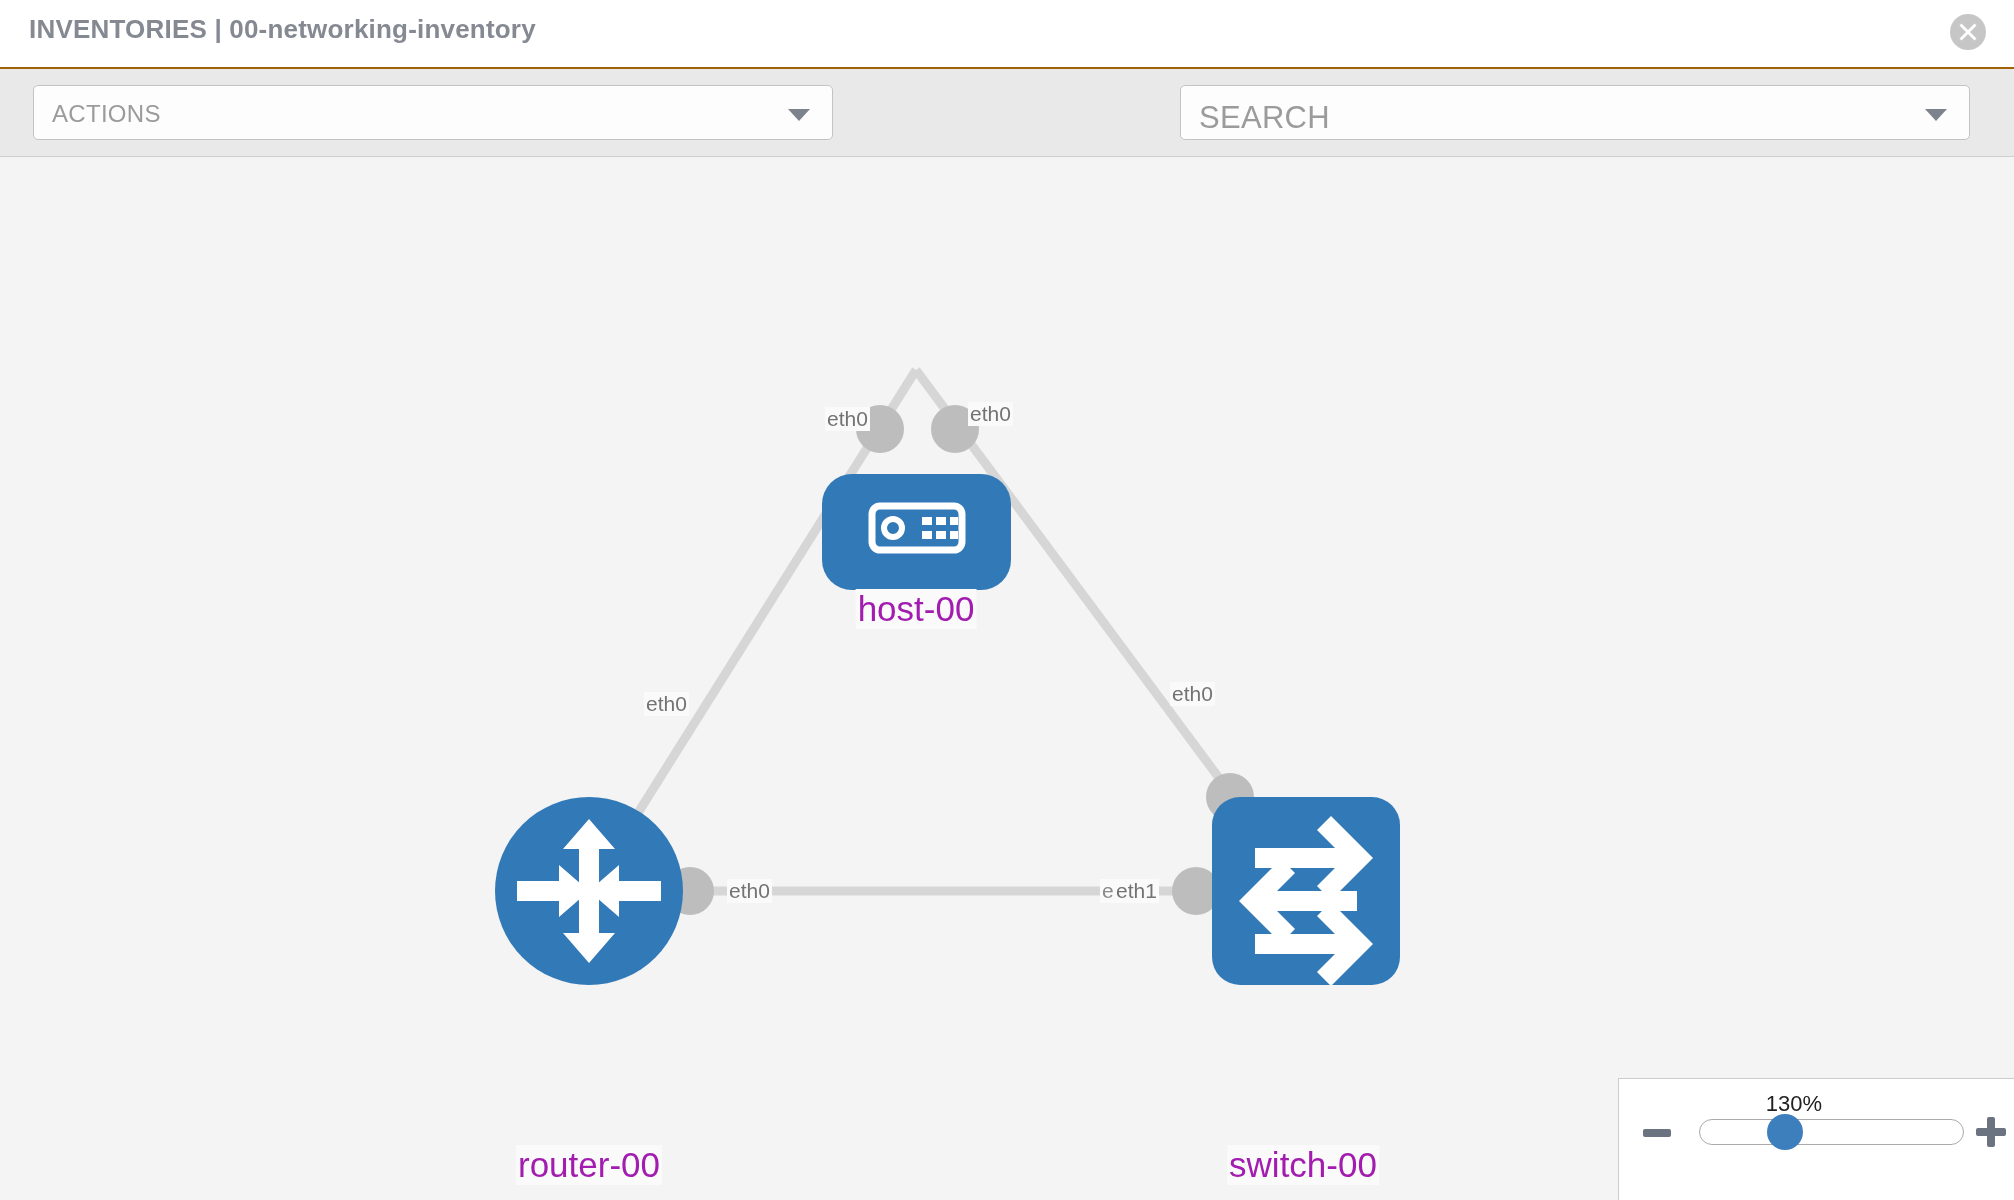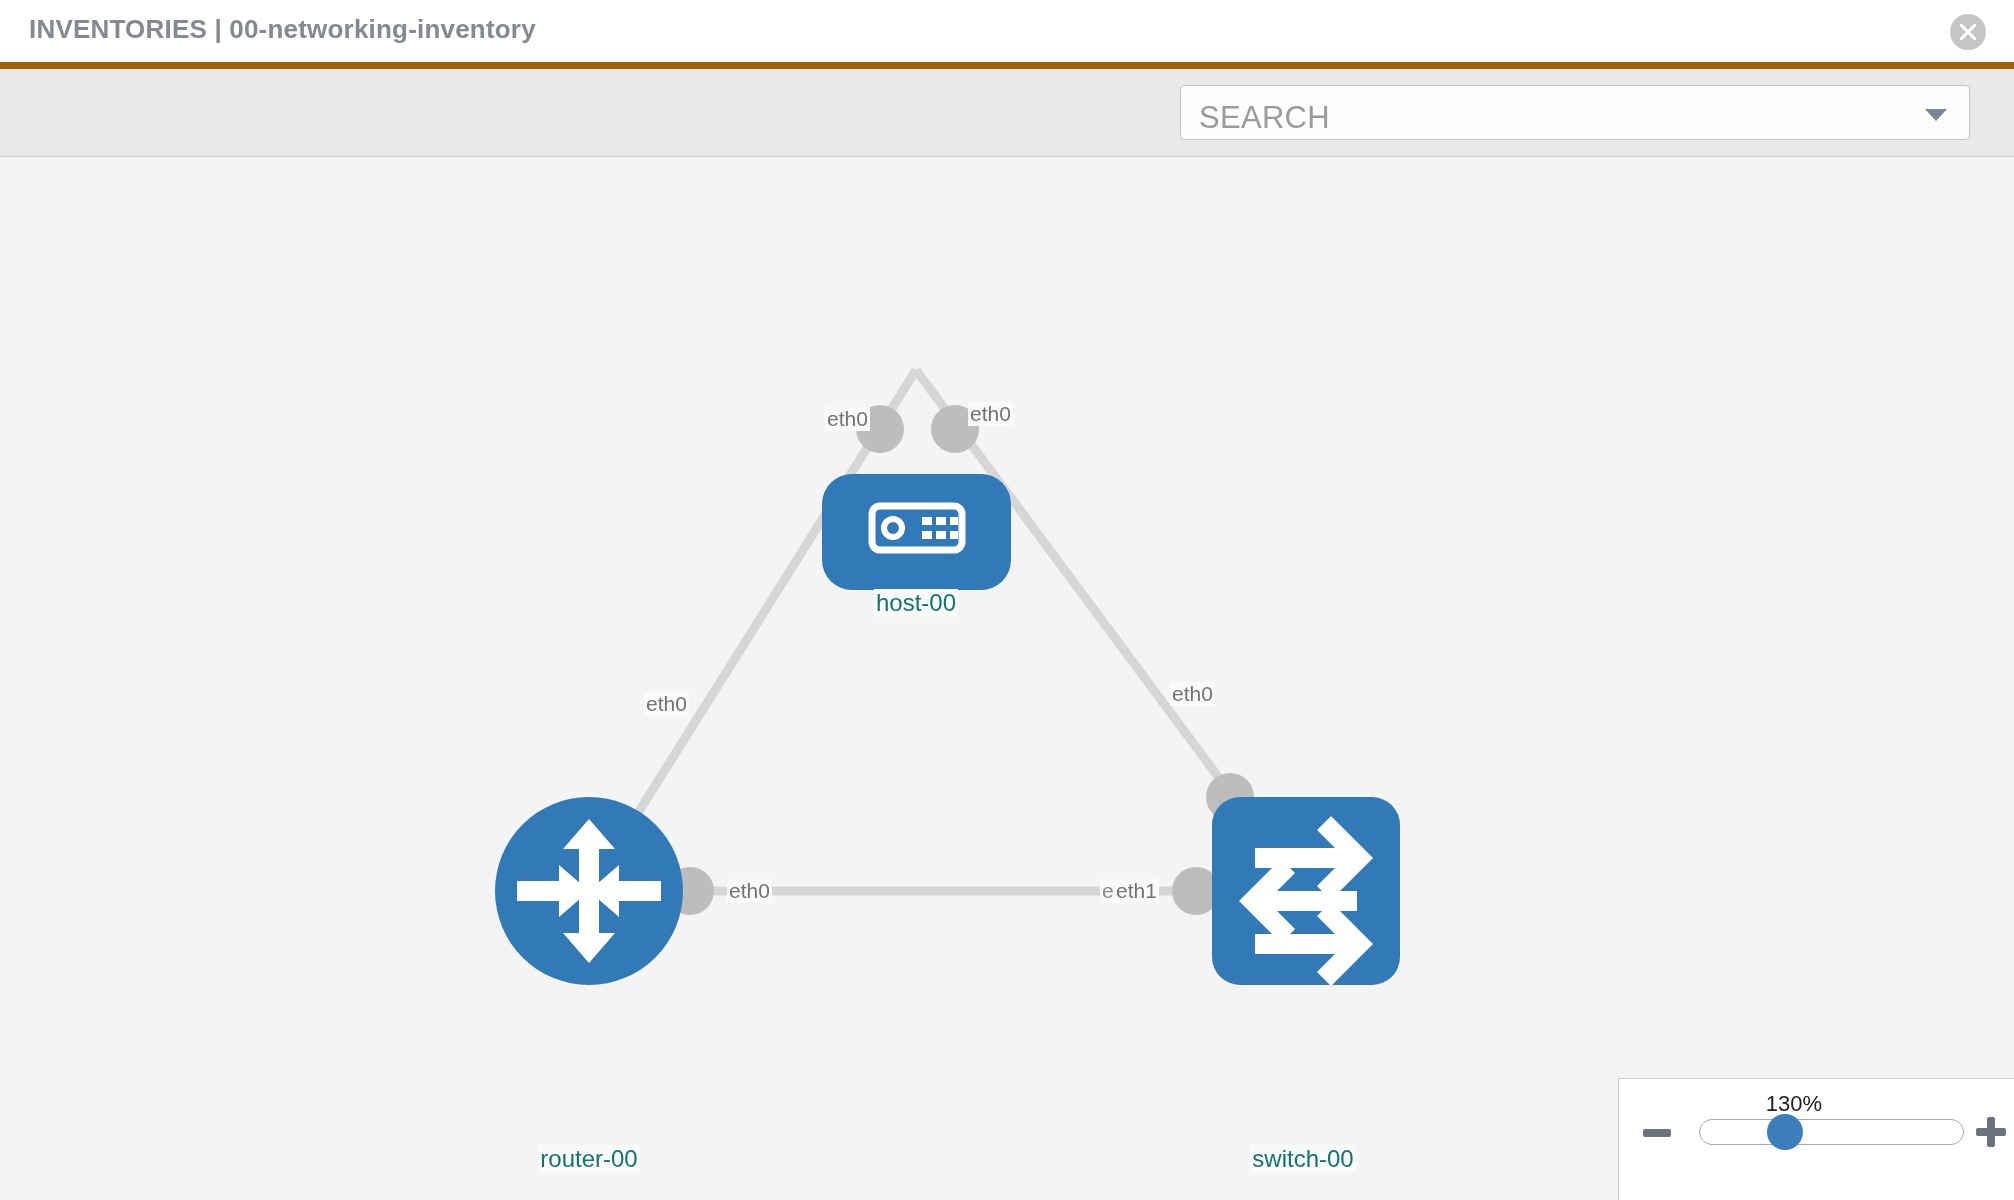--- a/index.html
+++ b/index.html
@@ -16,21 +16,21 @@
     background: #ffffff;
   }
 
   
   .header {
     position: absolute;
     left: 0; top: 0;
     width: 2014px;
     height: 69px;
     background: #ffffff;
-    border-bottom: 7px solid #a16207;
+    border-bottom: 2px solid #a16207;
     box-sizing: border-box;
   }
   .header-title {
     position: absolute;
     left: 29px;
     top: 14px;
     font-size: 26px;
     font-weight: bold;
     color: #848992;
     letter-spacing: 0.2px;
@@ -128,22 +128,22 @@
   .topo-svg {
     position: absolute;
     left: 0; top: 0;
     width: 2014px;
     height: 1043px;
   }
 
   
   .node-label {
     position: absolute;
-    font-size: 24px;
-    color: #0f766e;
+    font-size: 35px;
+    color: #a21caf;
     background: #fafafa;
     white-space: nowrap;
     transform: translateX(-50%);
     padding: 0 2px;
   }
   .link-label {
     position: absolute;
     font-size: 21px;
     color: #737373;
     background: #fafafa;
@@ -232,20 +232,24 @@
     <div class="header-title">INVENTORIES | 00-networking-inventory</div>
     <div class="close-btn">
       <svg width="36" height="36" viewBox="0 0 36 36" aria-hidden="true">
         <path d="M11.5 9.5 L18 16 L24.5 9.5 L26.5 11.5 L20 18 L26.5 24.5 L24.5 26.5 L18 20 L11.5 26.5 L9.5 24.5 L16 18 L9.5 11.5 Z" fill="#ffffff"></path>
       </svg>
     </div>
   </div>
 
   <div class="toolbar">
 
+    <div class="actions-select">
+      <span class="actions-label">ACTIONS</span>
+      <span class="caret"></span>
+    </div>
 
     <div class="tool-icon wrench">
       <svg width="44" height="44" viewBox="0 0 44 44" aria-hidden="true">
         <path d="M31.5 8.5 a10 10 0 0 0 -11.8 13.1 L8.5 32.8 a2.6 2.6 0 0 0 0 3.7 l1.3 1.3 a2.6 2.6 0 0 0 3.7 0 L24.7 26.5 a10 10 0 0 0 13.1 -11.8 l-5.6 5.6 -5.1 -1.1 -1.1 -5.1 Z" fill="#7d838d"></path>
       </svg>
     </div>
 
     <div class="tool-icon key">
       <svg width="44" height="44" viewBox="0 0 44 44" aria-hidden="true">
         <circle cx="16.5" cy="15.5" r="8.2" fill="none" stroke="#7d838d" stroke-width="4.2"></circle>

